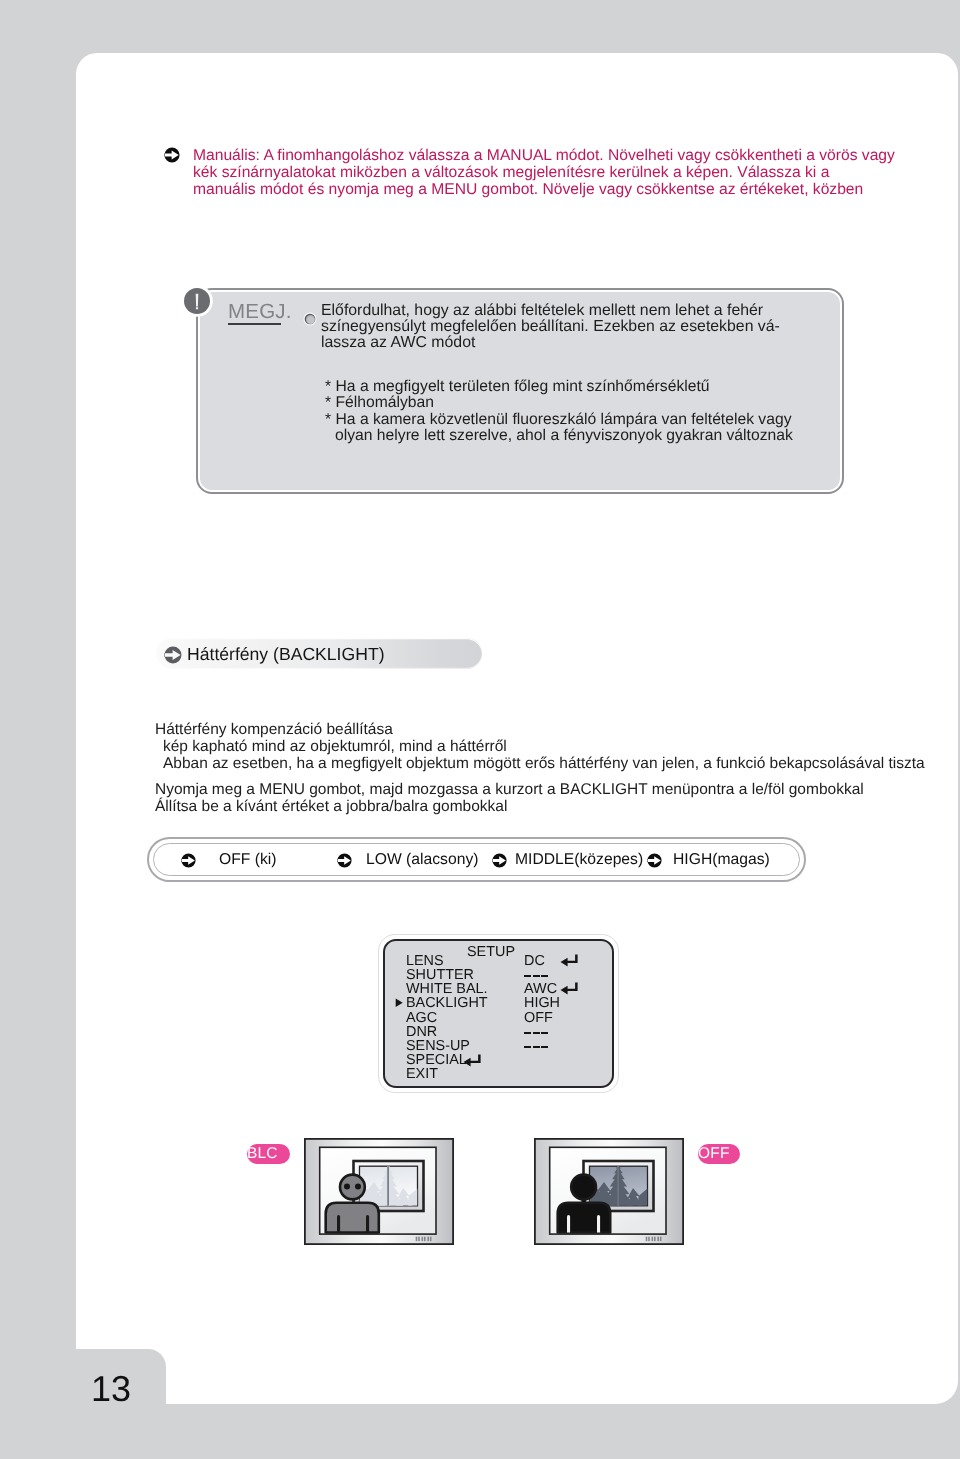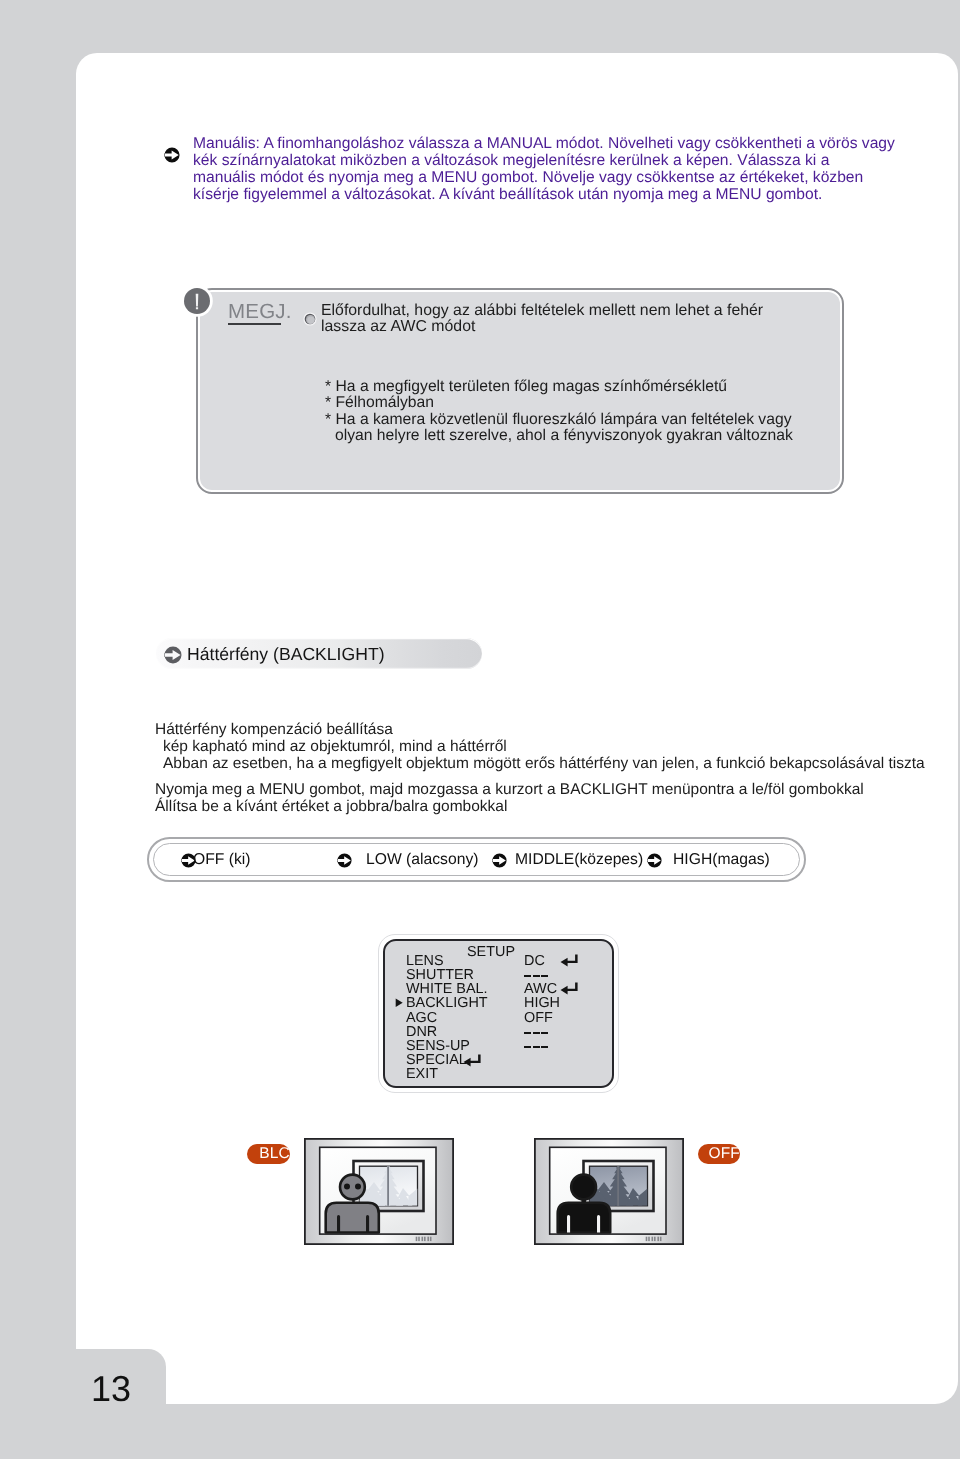--- a/index.html
+++ b/index.html
@@ -7,21 +7,21 @@
   body{width:960px;height:1459px;background:#d2d3d5;
        font-family:"Liberation Sans",sans-serif;overflow:hidden;
        -webkit-font-smoothing:antialiased;text-rendering:geometricPrecision;}
   #root{position:relative;width:960px;height:1459px;}
   .sheet{position:absolute;left:76px;top:53px;width:882px;height:1351px;background:#fff;
          border-radius:21px 21px 23px 0;}
   .foot{position:absolute;left:0;top:1349px;width:166px;height:110px;background:#d2d3d5;border-radius:0 18px 0 0;}
   .pagenum{position:absolute;left:91px;top:1368px;font-size:36px;color:#111;}
 
   
-  .intro{position:absolute;left:193px;top:136px;width:760px;white-space:nowrap;font-size:15.65px;line-height:16.9px;color:#4c1d95;}
+  .intro{position:absolute;left:193px;top:148px;width:760px;white-space:nowrap;font-size:15.65px;line-height:16.9px;color:#be185d;}
 
   .ico-intro{position:absolute;left:164px;top:147px;width:16px;height:16px;}
 
   
   .notebox{position:absolute;left:196px;top:288px;width:648px;height:206px;
      border:2.2px solid #8e8f93;border-radius:16px;box-sizing:border-box;background:#fff;}
   .notebox i{position:absolute;left:2.4px;top:2.4px;right:2.4px;bottom:2.4px;
      background:#dbdcdf;border-radius:12px;display:block;}
   .bang{position:absolute;left:184px;top:288px;width:26px;height:26px;border-radius:50%;
      background:#6b6c70;box-shadow:0 0 0 2.8px #fff;}
@@ -68,22 +68,22 @@
   .dash3 i:nth-child(2){left:8.5px;}
   .dash3 i:nth-child(3){left:17px;}
   .osd-vals div{position:relative;}
   .osd-vals .ent{position:absolute;left:36px;top:-0.5px;}
   .osd-rows .ent{margin-left:-4px;vertical-align:-2.5px;}
 
   
   .monitor{position:absolute;width:150px;height:108px;}
   #mon-left{left:304px;top:1138px;}
   #mon-right{left:534px;top:1138px;}
-  .badge{position:absolute;height:19.5px;border-radius:10px;background:#c2410c;color:#fff;
-     font-size:15.5px;text-align:right;line-height:19.5px;letter-spacing:.2px;}
+  .badge{position:absolute;height:19.5px;border-radius:10px;background:#ec4899;color:#fff;
+     font-size:15.5px;text-align:left;line-height:19.5px;letter-spacing:.2px;}
   #badge-left{left:247px;top:1144px;width:43px;}
   #badge-right{left:698px;top:1144px;width:42px;}
 </style>
 </head>
 <body>
 
 <div id="root">
   <div class="sheet"></div>
   <div class="foot"></div>
   <div class="pagenum">13</div>
@@ -91,21 +91,20 @@
   <span class="ico-intro">
     <svg viewBox="0 0 18 18" width="16" height="16" aria-hidden="true" shape-rendering="geometricPrecision">
       <path fill="#0d0d0d" fill-rule="evenodd" d="M9,0.5 A8.5,8.5 0 1 1 9,17.5 A8.5,8.5 0 1 1 9,0.5 Z
                M8.6,4.0 L16.6,9.0 L8.6,14.0 L8.6,10.7 L-1,10.7 L-1,7.3 L8.6,7.3 Z"></path>
     </svg>
   </span>
   <div class="intro">
     <div>Manuális: A finomhangoláshoz válassza a MANUAL módot. Növelheti vagy csökkentheti a vörös vagy</div>
     <div>kék színárnyalatokat miközben a változások megjelenítésre kerülnek a képen. Válassza ki a</div>
     <div>manuális módot és nyomja meg a MENU gombot. Növelje vagy csökkentse az értékeket, közben</div>
-    <div>kísérje figyelemmel a változásokat. A kívánt beállítások után nyomja meg a MENU gombot.</div>
   </div>
 
   <div class="notebox">
       <i></i>
     </div>
   <div class="bang">
     <span><svg viewBox="0 0 26 28" width="26" height="28" shape-rendering="geometricPrecision">
           <path fill="#f2f2f3" d="M11.7,5.8 L14.3,5.8 L13.9,18.5 L12.1,18.5 Z M11.9,19.3 L14.1,19.3 L14.1,21.2 L11.9,21.2 Z"></path>
         </svg></span>
   </div>
@@ -114,24 +113,25 @@
   <span class="sphere">
     <svg viewBox="0 0 14 14" width="14" height="14">
       <circle cx="7" cy="7" r="6.6" fill="#f3f3f5"></circle>
       <circle cx="7" cy="7" r="5.3" fill="#56575b"></circle>
       <circle cx="7.45" cy="7.5" r="4.5" fill="#b1b2b6"></circle>
       <circle cx="7.9" cy="8.1" r="3.6" fill="#c4c5c9"></circle>
     </svg>
   </span>
   <div class="note-p1">
     <div>Előfordulhat, hogy az alábbi feltételek mellett nem lehet a fehér</div>
+    <div>színegyensúlyt megfelelően beállítani. Ezekben az esetekben vá-</div>
     <div>lassza az AWC módot</div>
   </div>
   <div class="note-p2">
-    <div>* Ha a megfigyelt területen főleg magas színhőmérsékletű</div>
+    <div>* Ha a megfigyelt területen főleg mint színhőmérsékletű</div>
     <div>* Félhomályban</div>
     <div>* Ha a kamera közvetlenül fluoreszkáló lámpára van feltételek vagy</div>
     <div class="hang">olyan helyre lett szerelve, ahol a fényviszonyok gyakran változnak</div>
   </div>
 
   <div class="pill">
     <span class="ico">
       <svg viewBox="0 0 18 18" width="18" height="18" shape-rendering="geometricPrecision">
         <path fill="#5c5d61" fill-rule="evenodd" d="M9,0.5 A8.5,8.5 0 1 1 9,17.5 A8.5,8.5 0 1 1 9,0.5 Z
                  M8.6,4.0 L16.6,9.0 L8.6,14.0 L8.6,10.7 L-1,10.7 L-1,7.3 L8.6,7.3 Z"></path>
@@ -150,21 +150,21 @@
     <div>Állítsa be a kívánt értéket a jobbra/balra gombokkal</div>
   </div>
 
   <div class="optbar">
     <div class="inner"></div>
   </div>
   <div id="optitems">
       <span class="optico" style="left: 34px;"><svg viewBox="0 0 18 18" width="15" height="15" shape-rendering="geometricPrecision">
           <path fill="#0d0d0d" fill-rule="evenodd" d="M9,0.5 A8.5,8.5 0 1 1 9,17.5 A8.5,8.5 0 1 1 9,0.5 Z M8.6,4.0 L16.6,9.0 L8.6,14.0 L8.6,10.7 L-1,10.7 L-1,7.3 L8.6,7.3 Z"></path>
         </svg></span>
-      <span class="opt" style="left: 46px; text-align: right;">OFF (ki)</span>
+      <span class="opt" style="left: 72px; text-align: right;">OFF (ki)</span>
       <span class="optico" style="left: 190px;"><svg viewBox="0 0 18 18" width="15" height="15" shape-rendering="geometricPrecision">
           <path fill="#0d0d0d" fill-rule="evenodd" d="M9,0.5 A8.5,8.5 0 1 1 9,17.5 A8.5,8.5 0 1 1 9,0.5 Z M8.6,4.0 L16.6,9.0 L8.6,14.0 L8.6,10.7 L-1,10.7 L-1,7.3 L8.6,7.3 Z"></path>
         </svg></span>
       <span class="opt" style="left: 219px;">LOW (alacsony)</span>
       <span class="optico" style="left: 345px;"><svg viewBox="0 0 18 18" width="15" height="15" shape-rendering="geometricPrecision">
           <path fill="#0d0d0d" fill-rule="evenodd" d="M9,0.5 A8.5,8.5 0 1 1 9,17.5 A8.5,8.5 0 1 1 9,0.5 Z M8.6,4.0 L16.6,9.0 L8.6,14.0 L8.6,10.7 L-1,10.7 L-1,7.3 L8.6,7.3 Z"></path>
         </svg></span>
       <span class="opt" style="left: 368px;">MIDDLE(közepes)</span>
       <span class="optico" style="left: 500px;"><svg viewBox="0 0 18 18" width="15" height="15" shape-rendering="geometricPrecision">
           <path fill="#0d0d0d" fill-rule="evenodd" d="M9,0.5 A8.5,8.5 0 1 1 9,17.5 A8.5,8.5 0 1 1 9,0.5 Z M8.6,4.0 L16.6,9.0 L8.6,14.0 L8.6,10.7 L-1,10.7 L-1,7.3 L8.6,7.3 Z"></path>

